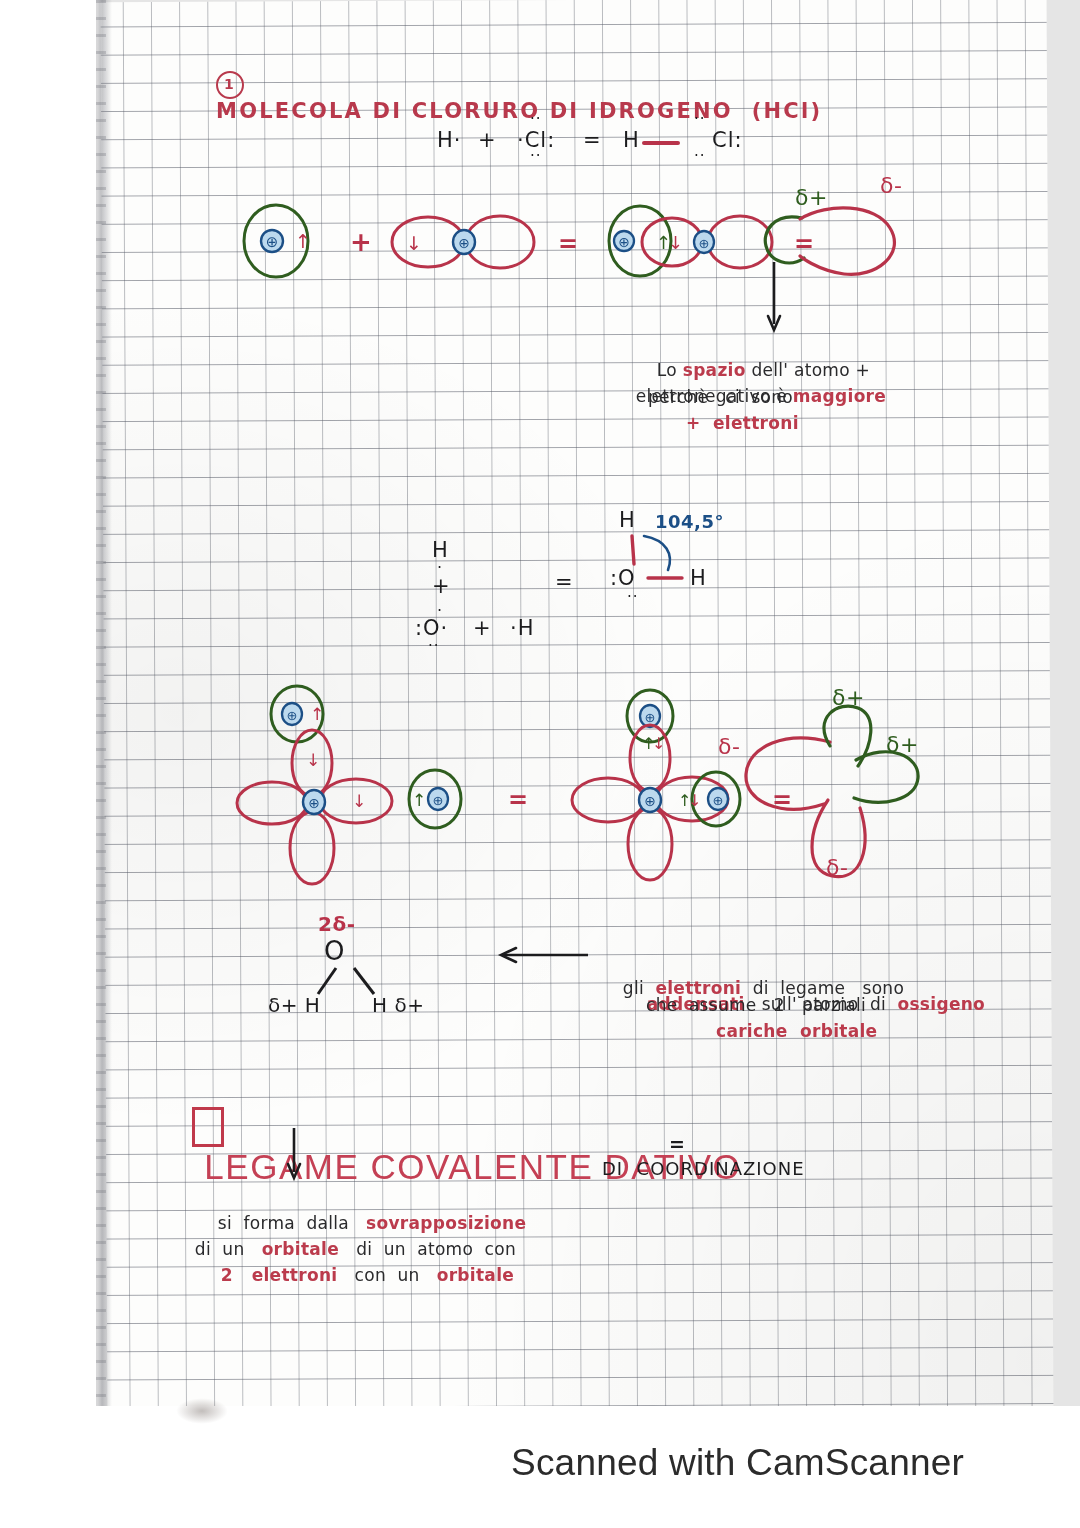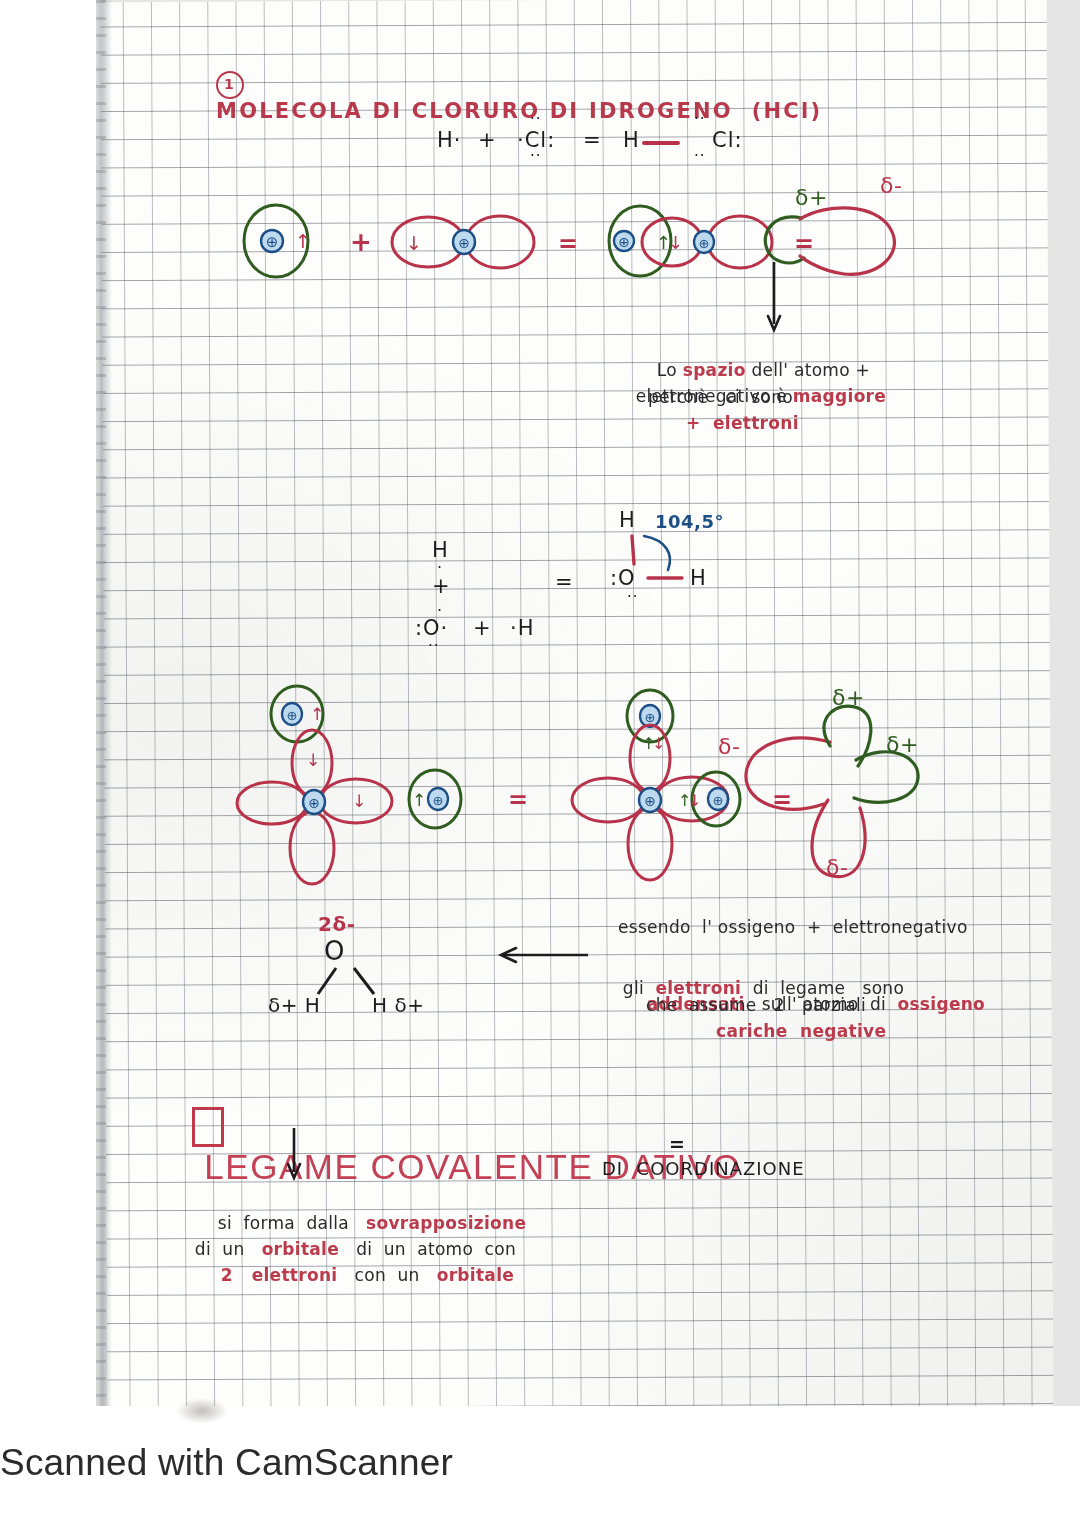--- a/index.html
+++ b/index.html
@@ -51,21 +51,21 @@
   }
   .bignum{
     display:inline-block;width:24px;height:24px;line-height:22px;text-align:center;
     border:2.2px solid #b8394c;border-radius:50%;font-size:14px;font-weight:bold;
   }
   .note{font-size:17px;line-height:25px;color:#2a2a2c;letter-spacing:.3px;}
   .note b{color:#bb3b4c;font-weight:600;}
   .lewis{font-size:21px;color:#1c1c1e;letter-spacing:1px;}
   svg{position:absolute;overflow:visible;}
   .footer{
-    position:absolute;left:0;top:1442px;width:964px;text-align:left;
+    position:absolute;left:0;top:1442px;width:964px;text-align:right;
     font-family:"Liberation Sans",sans-serif;font-size:37px;color:#2b2b2b;letter-spacing:.2px;
   }
   .hdrbox{
     display:inline-block;width:26px;height:34px;border:3px solid #c0394b;vertical-align:-6px;
   }
   .bigtitle{
     font-family:"Liberation Sans",sans-serif;font-weight:normal;color:#c44054;
     font-size:35px;letter-spacing:1.5px;
   }
 </style>
@@ -248,29 +248,28 @@
     <line x1="66" y1="6" x2="86" y2="32" stroke="#1c1c1e" stroke-width="3"></line>
   </svg>
   <div class="ink blk" style="left:268px;top:993px;font-size:20px;">δ+ H</div>
   <div class="ink blk" style="left:372px;top:993px;font-size:20px;">H δ+</div>
 
   <svg style="left:488px;top:942px;" width="110" height="26">
     <line x1="16" y1="13" x2="100" y2="13" stroke="#1c1c1e" stroke-width="2.6"></line>
     <path d="M 28 6 L 13 13 L 28 20" fill="none" stroke="#1c1c1e" stroke-width="2.6" stroke-linecap="round"></path>
   </svg>
 
-  <div class="ink note" style="left:618px;top:915px;">essendo  l' ossigeno  +  elettronegativo</div>
   <div class="ink note" style="left:600px;top:951px;">
     <span>gli  </span><b>elettroni</b><span>  di  legame   sono</span>
   </div>
   <div class="ink note" style="left:624px;top:967px;">
     <b>addensati</b><span>   sull' atomo  di  </span><b>ossigeno</b>
   </div>
   <div class="ink note" style="left:646px;top:993px;">che  assume   2   parziali</div>
-  <div class="ink note" style="left:716px;top:1019px;color:#bb3b4c;font-weight:600;">cariche  negative</div>
+  <div class="ink note" style="left:716px;top:1019px;color:#bb3b4c;font-weight:600;">cariche  orbitale</div>
 
   <div class="ink" style="left:170px;top:1088px;">
     <span class="hdrbox"></span>
     <span class="bigtitle" style="margin-left:12px;">LEGAME COVALENTE DATIVO</span>
   </div>
   <div class="ink blk" style="left:669px;top:1133px;font-size:19px;font-weight:bold;">=</div>
   <div class="ink blk" style="left:602px;top:1158px;font-size:18px;letter-spacing:1px;">DI  COORDINAZIONE</div>
 
   <svg style="left:280px;top:1128px;" width="40" height="60">
     <line x1="14" y1="0" x2="14" y2="44" stroke="#1c1c1e" stroke-width="2.6"></line>

